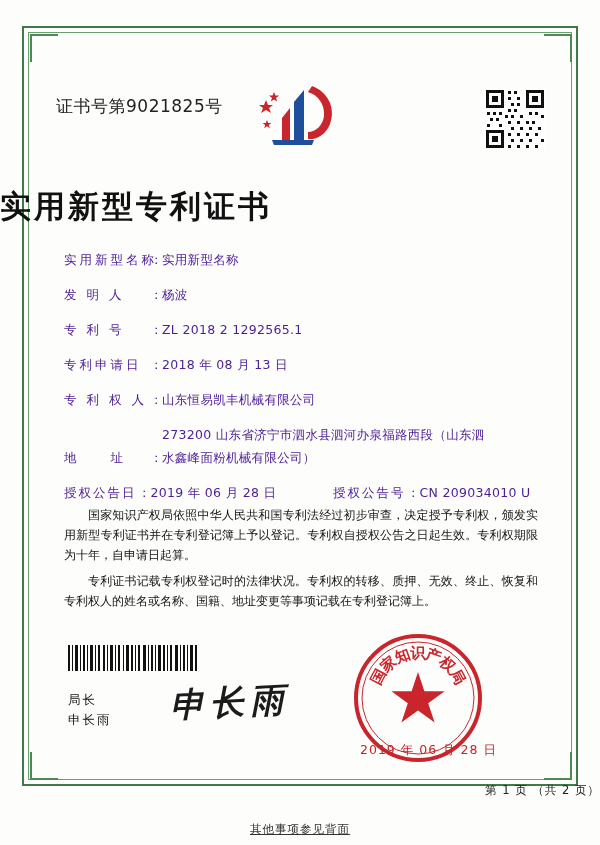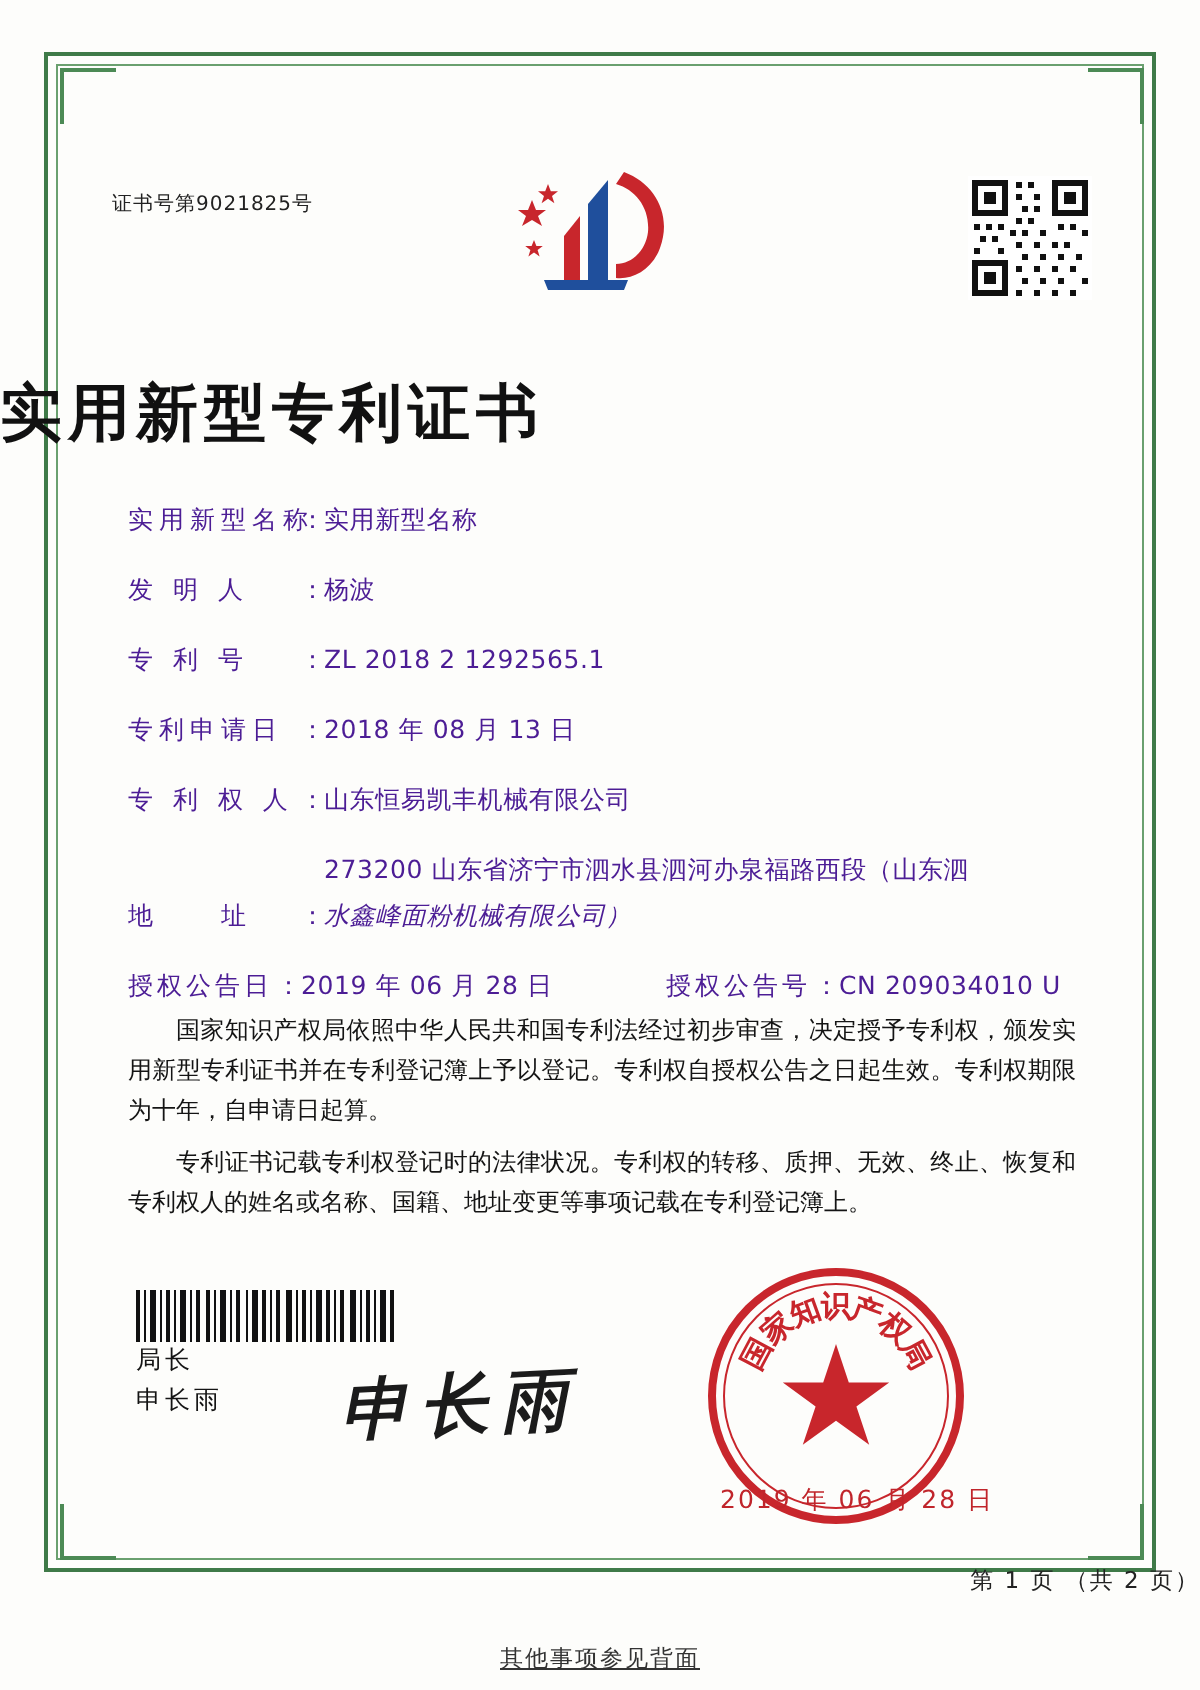--- a/index.html
+++ b/index.html
@@ -44,21 +44,21 @@
   }
   .corner.tl { left: 30px; top: 34px; border-right: none; border-bottom: none; }
   .corner.tr { left: 544px; top: 34px; border-left: none; border-bottom: none; }
   .corner.bl { left: 30px; top: 752px; border-right: none; border-top: none; }
   .corner.br { left: 544px; top: 752px; border-left: none; border-top: none; }
 
   
   .cert-number {
     position: absolute;
     left: 56px; top: 95px;
-    font-size: 10px;
+    font-size: 17px;
     letter-spacing: 0.5px;
     color: #222;
   }
   .logo {
     position: absolute;
     left: 258px; top: 82px;
     width: 84px; height: 76px;
   }
   .qr {
     position: absolute;
@@ -99,21 +99,20 @@
     width: 12px;
     flex: 0 0 12px;
   }
   .field-value {
     flex: 1 1 auto;
     letter-spacing: 0.3px;
   }
   .field-value .sub {
     display: block;
     margin-top: 4px;
-    font-style: italic;
   }
   .two-col {
     display: flex;
     width: 100%;
     gap: 37px;
   }
   .two-col .left-part {
     flex: 0 0 232px;
     display: flex;
   }
@@ -148,21 +147,21 @@
   
   .barcode {
     position: absolute;
     left: 68px; top: 645px;
     width: 130px; height: 26px;
   }
 
   
   .sig-label {
     position: absolute;
-    left: 68px; top: 670px;
+    left: 68px; top: 690px;
     font-size: 12.5px;
     line-height: 20px;
     letter-spacing: 2px;
     color: #141414;
   }
   .sig-hand {
     position: absolute;
     left: 170px; top: 680px;
     font-family: "DejaVu Serif", "Liberation Serif", serif;
     font-size: 34px;

